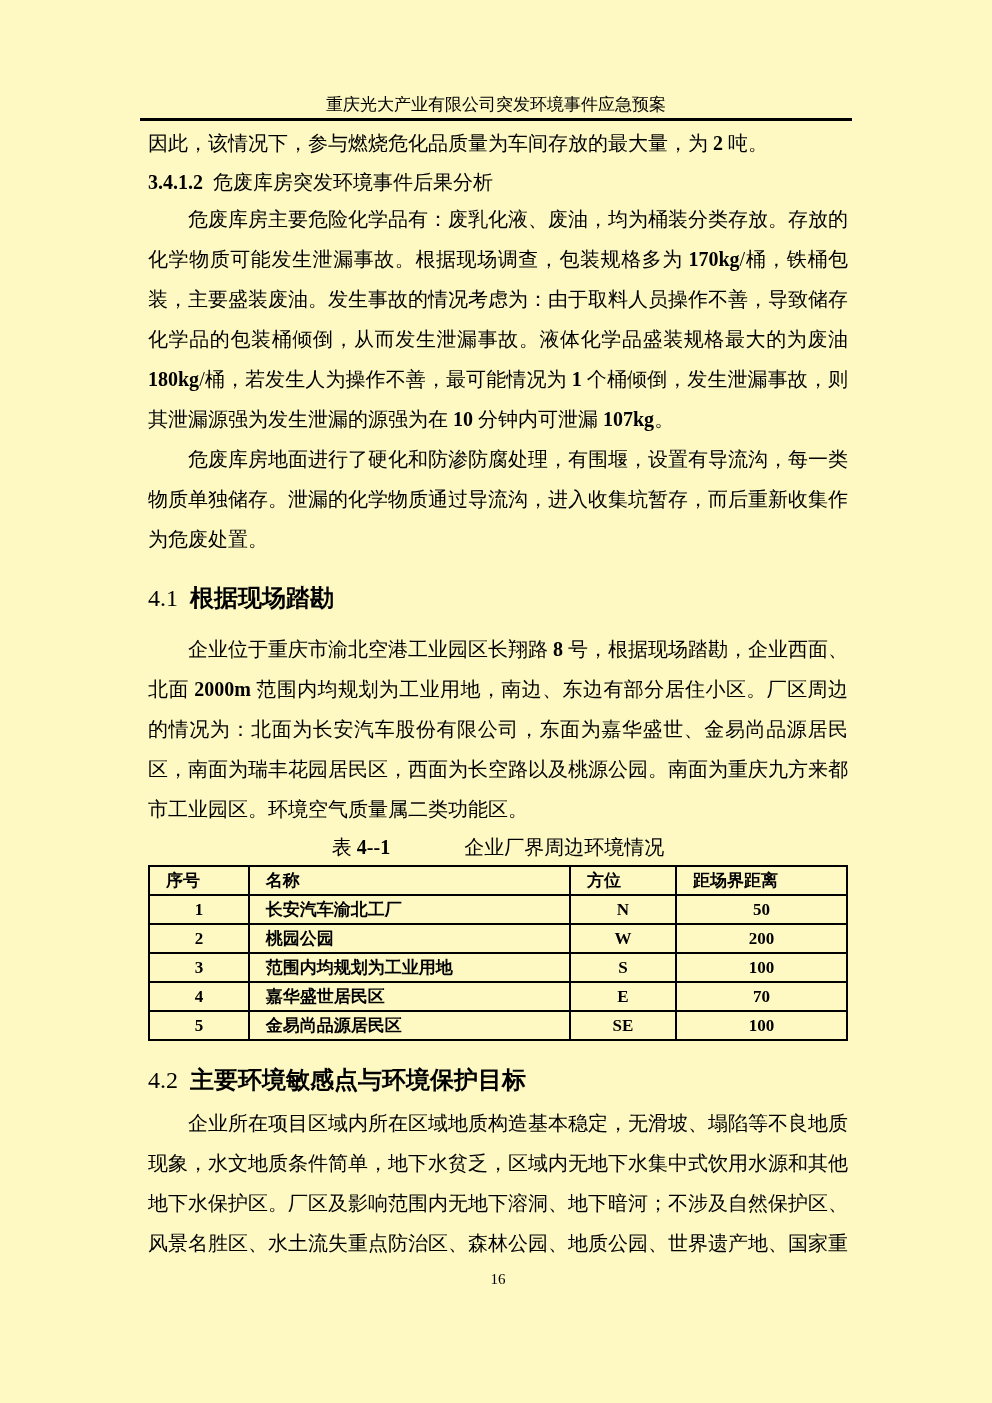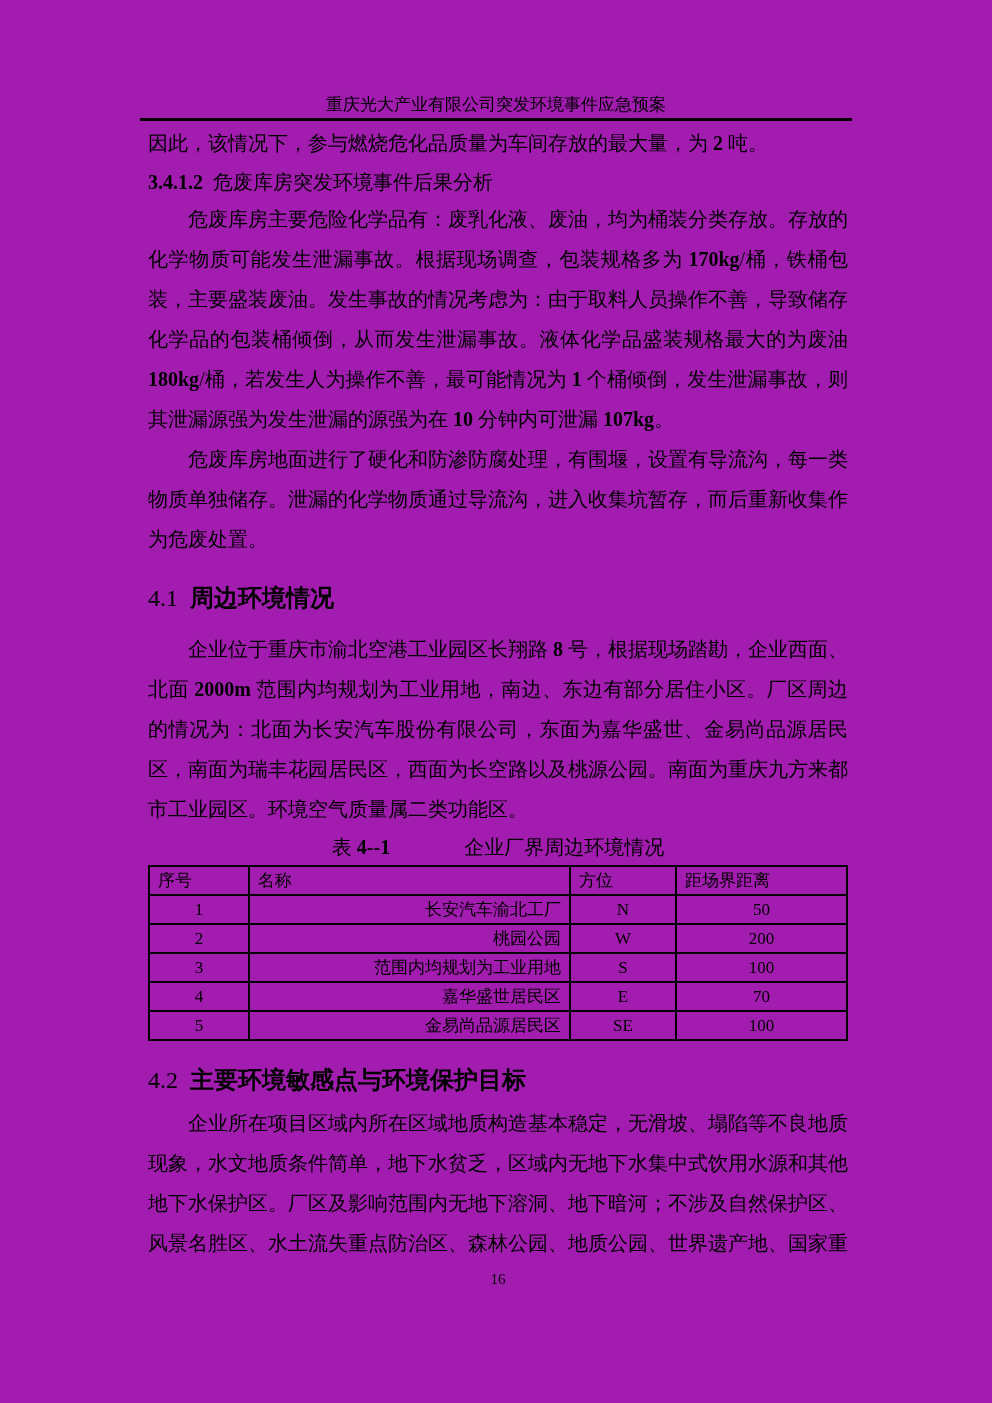--- a/index.html
+++ b/index.html
@@ -1,21 +1,21 @@
 <!DOCTYPE html>
 <html><head>
 <meta charset="utf-8">
 <style>
   html, body { margin: 0; padding: 0; background: #ffffff; }
   .page {
     position: relative;
     width: 992px;
     height: 1403px;
     margin: 0 auto;
-    background: #a21caf;
+    background: #fef9c3;
     color: #000000;
     font-family: "Liberation Serif", "DejaVu Serif", serif;
     overflow: hidden;
     box-sizing: border-box;
     padding: 92px 140px 0 140px;
   }
   
   .running-header {
     text-align: center;
     font-size: 17px;
@@ -74,32 +74,32 @@
   
   table.env-table {
     width: 100%;
     border-collapse: collapse;
     table-layout: fixed;
     font-size: 17px;
   }
   table.env-table td, table.env-table th {
     border: 2px solid #000000;
     height: 27px;
-    padding: 0 8px;
-    font-weight: normal;
+    padding: 0 16px;
+    font-weight: bold;
     overflow: hidden;
     white-space: nowrap;
   }
   col.c-no   { width: 14.3%; }
   col.c-name { width: 46.0%; }
   col.c-dir  { width: 15.2%; }
   col.c-dist { width: 24.5%; }
   .th-left  { text-align: left; padding-left: 9px; }
   .td-center { text-align: center; }
-  .td-name { text-align: right; padding-left: 12px; }
+  .td-name { text-align: left; padding-left: 12px; }
   .h-42 { }
   .p-geology { margin-top: 3px; }
   
   .page-number {
     text-align: center;
     font-size: 15px;
     line-height: 18px;
     margin-top: 7px;
   }
 </style>
@@ -117,21 +117,21 @@
     <div class="h-sub">
       <span class="h-num">3.4.1.2</span><span>危废库房突发环境事件后果分析</span>
     </div>
 
     <p class="para indent"><span>危废库房主要危险化学品有：废乳化液、废油，均为桶装分类存放。存放的化学物质可能发生泄漏事故。根据现场调查，包装规格多为 </span><span class="bnum">170kg</span><span>/桶，铁桶包装，主要盛装废油。发生事故的情况考虑为：由于取料人员操作不善，导致储存化学品的包装桶倾倒，从而发生泄漏事故。液体化学品盛装规格最大的为废油 </span><span class="bnum">180kg</span><span>/桶，若发生人为操作不善，最可能情况为 </span><span class="bnum">1</span><span> 个桶倾倒，发生泄漏事故，则其泄漏源强为发生泄漏的源强为在 </span><span class="bnum">10</span><span> 分钟内可泄漏 </span><span class="bnum">107kg</span><span>。</span></p>
 
     <p class="para indent"><span>危废库房地面进行了硬化和防渗防腐处理，有围堰，设置有导流沟，每一类物质单独储存。泄漏的化学物质通过导流沟，进入收集坑暂存，而后重新收集作为危废处置。</span></p>
 
 
     <div class="h2-big">
-      <span class="h-num">4.1</span><span>周边环境情况</span>
+      <span class="h-num">4.1</span><span>根据现场踏勘</span>
     </div>
 
     <p class="para indent p-company"><span>企业位于重庆市渝北空港工业园区长翔路 </span><span class="bnum">8</span><span> 号，根据现场踏勘，企业西面、北面 </span><span class="bnum">2000m</span><span> 范围内均规划为工业用地，南边、东边有部分居住小区。厂区周边的情况为：北面为长安汽车股份有限公司，东面为嘉华盛世、金易尚品源居民区，南面为瑞丰花园居民区，西面为长空路以及桃源公园。南面为重庆九方来都市工业园区。环境空气质量属二类功能区。</span></p>
 
     <div class="table-caption">
       <span>表 </span><span class="cap-num">4--1</span><span>企业厂界周边环境情况</span>
     </div>
 
     <table class="env-table">
       <colgroup>

